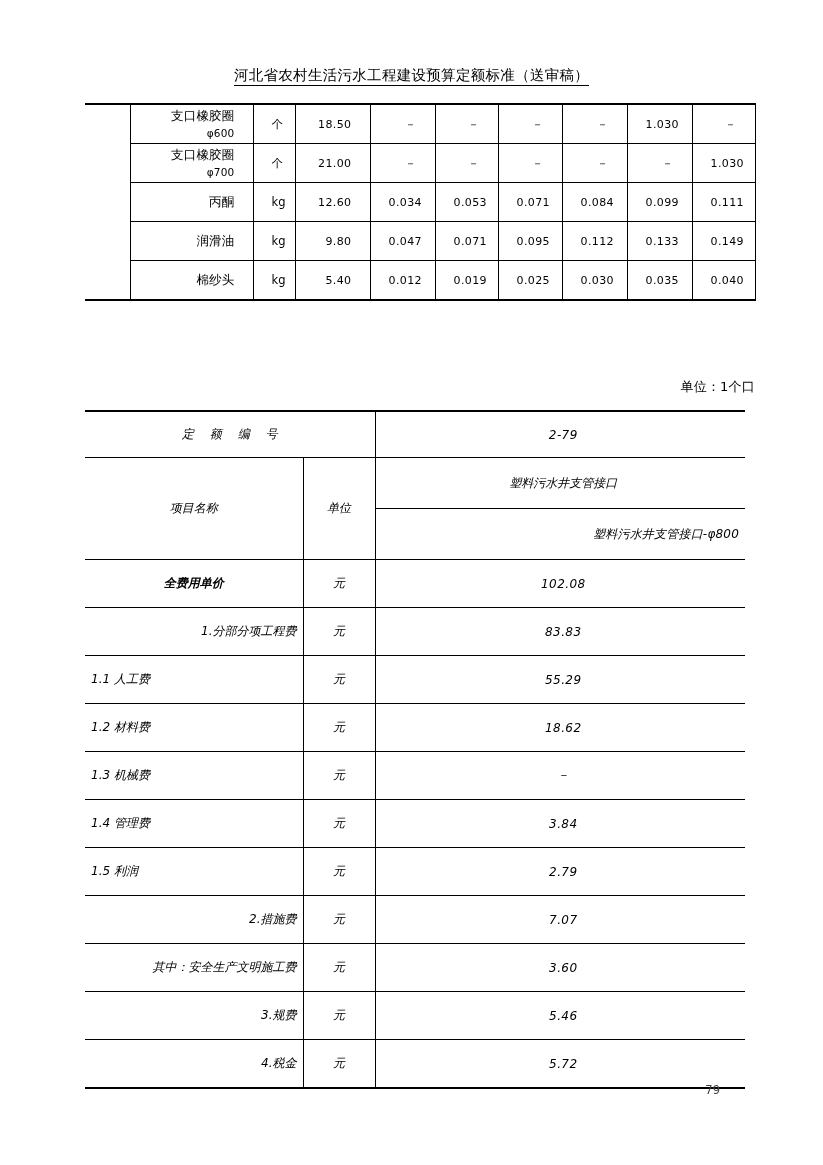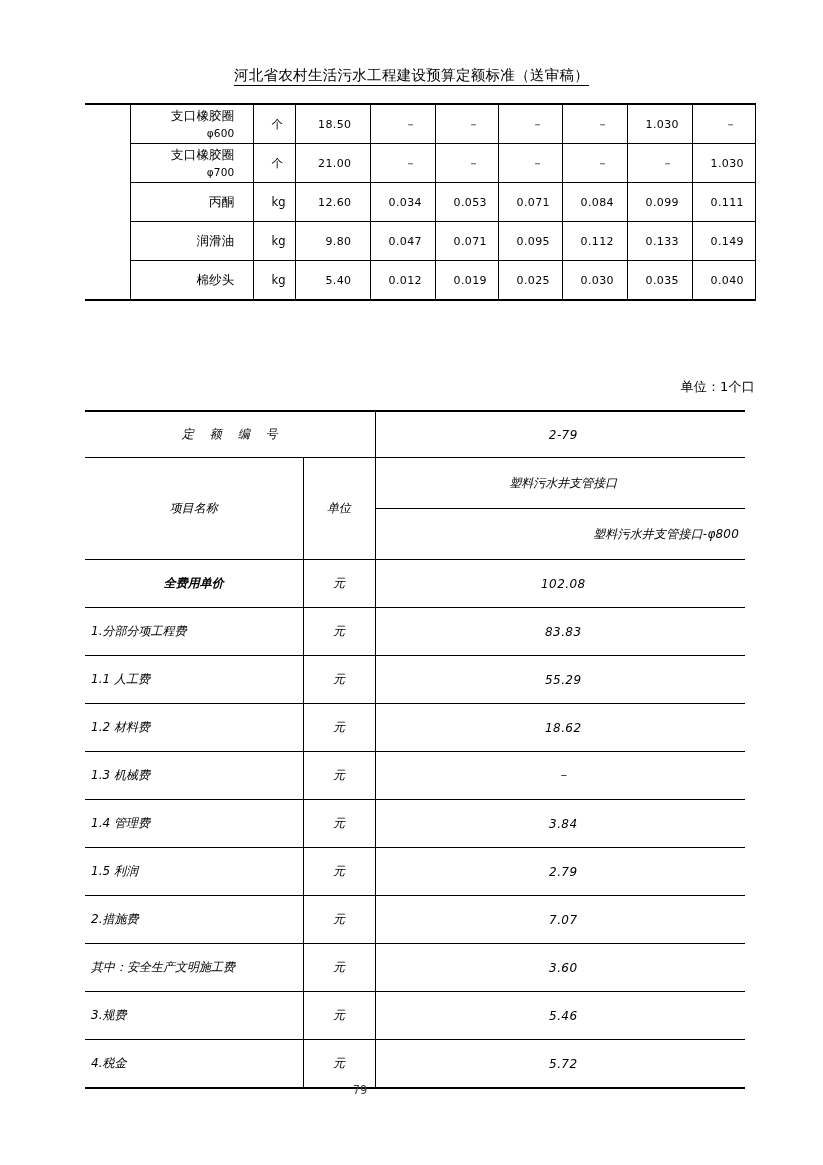--- a/index.html
+++ b/index.html
@@ -140,32 +140,32 @@
   .code-value { font-size: 12px; letter-spacing: 0.4px; }
 
   .row-hdr td { height: 50px; }
   .hdr-name { text-align: center; font-size: 13px; }
   .hdr-unit { text-align: center; font-size: 12.5px; }
   .hdr-sub  { text-align: center; font-size: 12.5px; height: 50px; }
   .hdr-sub2 { text-align: right; font-size: 12px; letter-spacing: 0.2px; }
 
   .row-body td { height: 47px; }
   .nm-total { text-align: center; font-weight: bold; font-size: 13px; }
-  .nm-l1 { text-align: left; font-size: 12.5px; padding-left: 2px; }
+  .nm-l1 { text-align: right; font-size: 12.5px; padding-left: 2px; }
   .nm-l2 { text-align: left; font-size: 12.5px; padding-left: 60px; }
   .unit-cell { text-align: center; font-size: 12px; }
   .val-cell { text-align: center; font-size: 11.5px; letter-spacing: 0.4px; }
 
   
   .page-number {
     position: absolute;
     left: 0;
     top: 1083px;
     width: 720px;
-    text-align: center;
+    text-align: right;
     font-size: 11.5px;
     color: #444;
   }
 </style>
 </head>
 <body>
 
 <div class="page">
 
   <div class="doc-title">

